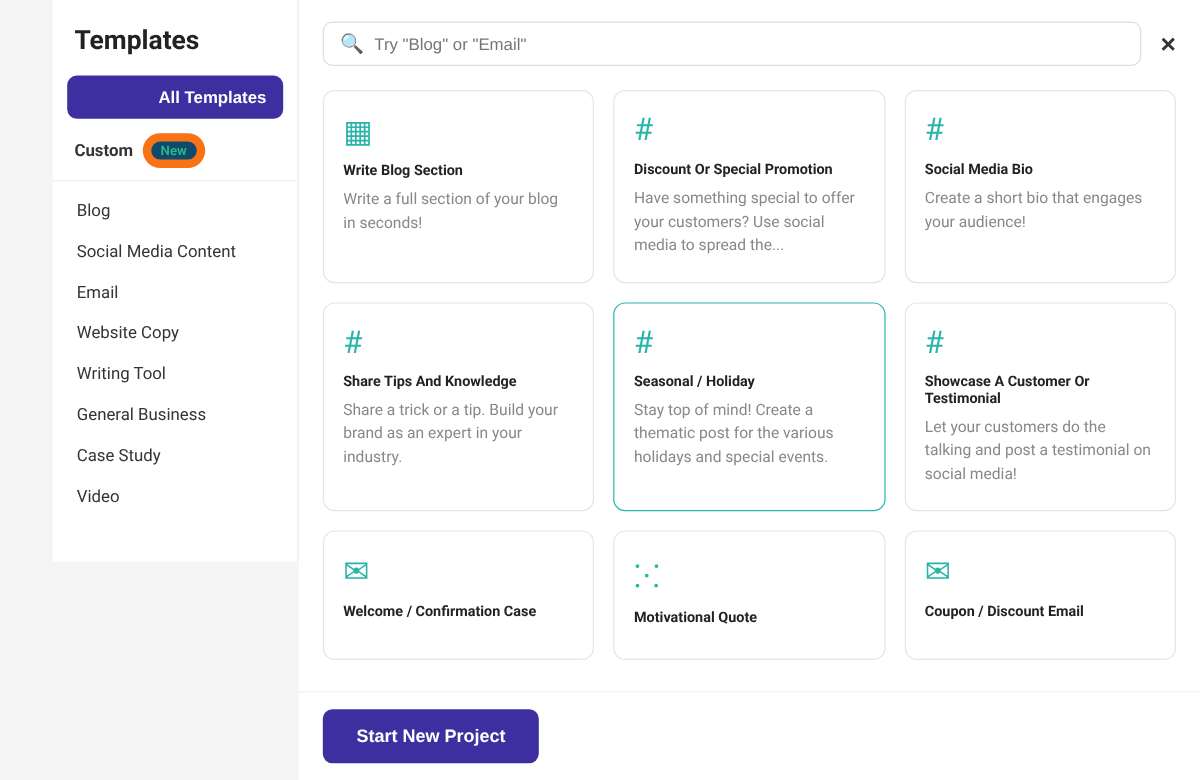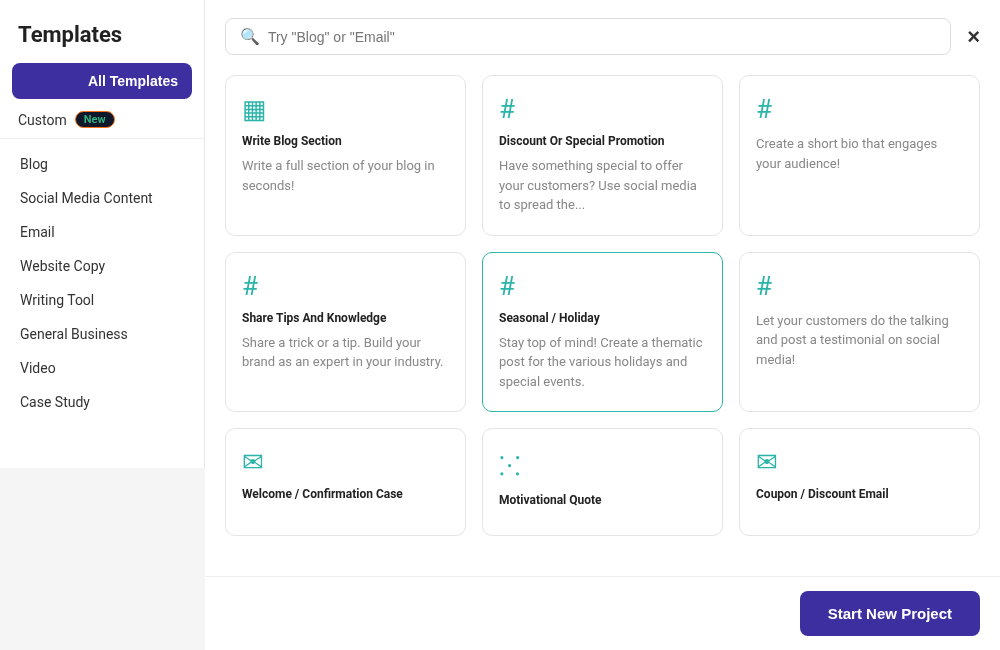--- a/index.html
+++ b/index.html
@@ -15,20 +15,21 @@
     
     .sidebar {
       width: 205px;
       min-width: 205px;
       background: #fff;
       border-right: 1px solid #e8e8e8;
       height: 468px;
       display: flex;
       flex-direction: column;
       padding: 0;
+      margin-left: 44px;
     }
     .sidebar-title {
       font-size: 22px;
       font-weight: 700;
       color: #222;
       padding: 22px 18px 12px 18px;
     }
     .all-templates-btn {
       background: #3d2fa0;
       color: #fff;
@@ -43,27 +44,27 @@
       width: calc(100% - 24px);
     }
     .custom-row {
       display: flex;
       align-items: center;
       gap: 8px;
       padding: 8px 18px 10px 18px;
     }
     .custom-label {
       font-size: 14px;
-      font-weight: 400;
+      font-weight: 700;
       color: #333;
     }
     .new-badge {
-      background: #0f172a;
+      background: #0c4a6e;
       color: #2db885;
-      border: 1px solid #f97316;
+      border: 7px solid #f97316;
       border-radius: 20px;
       font-size: 11px;
       font-weight: 600;
       padding: 1px 8px;
     }
     .sidebar-divider {
       border: none;
       border-top: 1px solid #eee;
       margin: 0 0 6px 0;
     }
@@ -178,21 +179,20 @@
 
     
     .bottom-bar {
       position: absolute;
       bottom: 0;
       right: 0;
       left: 0;
       background: #fff;
       padding: 14px 20px;
       display: flex;
-      justify-content: flex-end;
       border-top: 1px solid #eee;
     }
     .start-btn {
       background: #3d2fa0;
       color: #fff;
       border: none;
       border-radius: 8px;
       padding: 14px 28px;
       font-size: 15px;
       font-weight: 600;
@@ -211,22 +211,22 @@
   </div>
   <hr class="sidebar-divider">
   <nav class="sidebar-nav">
 
   <div class="sidebar-nav-item">Blog</div>
       <div class="sidebar-nav-item">Social Media Content</div>
       <div class="sidebar-nav-item">Email</div>
       <div class="sidebar-nav-item">Website Copy</div>
       <div class="sidebar-nav-item">Writing Tool</div>
       <div class="sidebar-nav-item">General Business</div>
+      <div class="sidebar-nav-item">Case Study</div>
       <div class="sidebar-nav-item">Video</div>
-      <div class="sidebar-nav-item">Case Study</div>
     </nav>
 </div>
 
 <div class="main">
   <div class="main-header">
     <div class="search-wrapper">
       <span class="search-icon">🔍</span>
       <input class="search-input" type="text" placeholder="Try &quot;Blog&quot; or &quot;Email&quot;" style="">
     </div>
     <button class="close-btn">×</button>
@@ -240,34 +240,36 @@
           <div class="card-title">Write Blog Section</div>
           <div class="card-desc">Write a full section of your blog in seconds!</div>
         </div>
         <div class="card">
           <div class="card-icon teal">#</div>
           <div class="card-title">Discount Or Special Promotion</div>
           <div class="card-desc">Have something special to offer your customers? Use social media to spread the...</div>
         </div>
         <div class="card">
           <div class="card-icon teal">#</div>
+          <div class="card-title">Social Media Bio</div>
           <div class="card-desc">Create a short bio that engages your audience!</div>
         </div>
         <div class="card">
           <div class="card-icon teal">#</div>
           <div class="card-title">Share Tips And Knowledge</div>
           <div class="card-desc">Share a trick or a tip. Build your brand as an expert in your industry.</div>
         </div>
         <div class="card highlighted">
           <div class="card-icon teal">#</div>
           <div class="card-title">Seasonal / Holiday</div>
           <div class="card-desc">Stay top of mind! Create a thematic post for the various holidays and special events.</div>
         </div>
         <div class="card">
           <div class="card-icon teal">#</div>
+          <div class="card-title">Showcase A Customer Or Testimonial</div>
           <div class="card-desc">Let your customers do the talking and post a testimonial on social media!</div>
         </div>
         <div class="card">
           <div class="card-icon teal">✉</div>
           <div class="card-title">Welcome / Confirmation Case</div>
           <div class="card-desc"></div>
         </div>
         <div class="card">
           <div class="card-icon teal">⁙</div>
           <div class="card-title">Motivational Quote</div>

